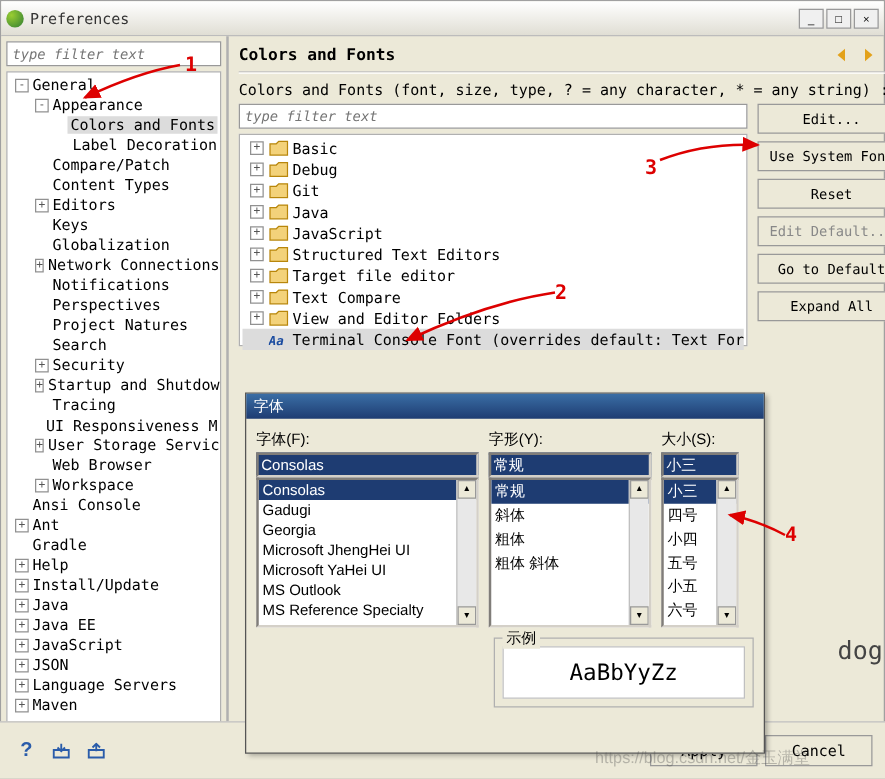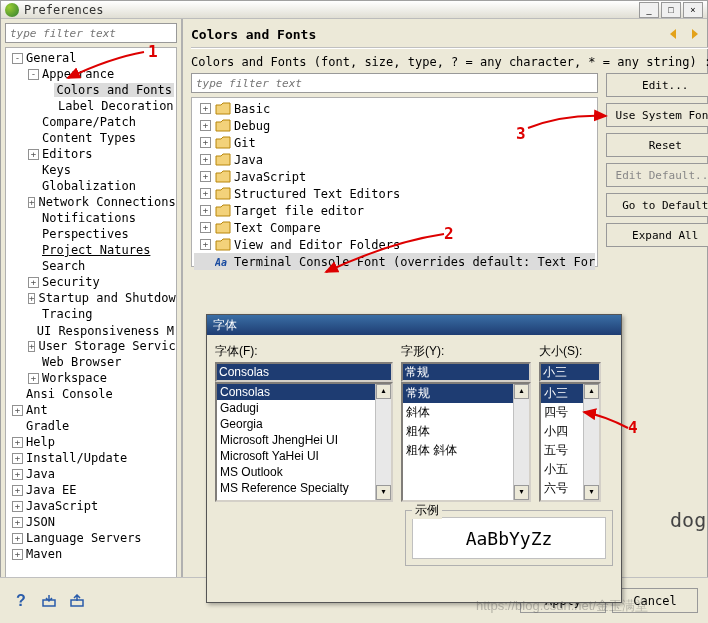--- a/index.html
+++ b/index.html
@@ -1,18 +1,18 @@
 <!DOCTYPE html>
 <html><head>
 <meta charset="utf-8">
 <style>
 * { box-sizing: border-box; margin: 0; padding: 0; }
 body { font-family: "Microsoft Sans Serif", sans-serif; font-size: 11px; background: #ece9d8; width: 708px; height: 623px; overflow: hidden; position: relative; }
 .window { width: 708px; height: 623px; border: 1px solid #a0a0a0; background: #ece9d8; display: flex; flex-direction: column; }
-.titlebar { height: 18px; background: linear-gradient(#fff, #e0ded4); border-bottom: 1px solid #bcbcbc; display: flex; align-items: center; padding: 0 4px; }
+.titlebar { height: 28px; background: linear-gradient(#fff, #e0ded4); border-bottom: 1px solid #bcbcbc; display: flex; align-items: center; padding: 0 4px; }
 .titlebar .tb-icon { width: 14px; height: 14px; background: radial-gradient(circle at 30% 30%, #9acd32, #2e7d32); border-radius: 50%; margin-right: 5px; }
 .titlebar .tb-text { font-family: Consolas, monospace; font-size: 12px; color: #333; }
 .titlebar .spacer { flex: 1; }
 .titlebar .win-btn { width: 20px; height: 16px; border: 1px solid #999; background: #f0f0f0; margin-left: 2px; font-size: 9px; line-height: 14px; text-align: center; cursor: pointer; }
 .body-row { flex: 1; display: flex; }
 .left-panel { width: 182px; border-right: 2px solid #b0b0b0; display: flex; flex-direction: column; background: #ece9d8; }
 .filter-box { margin: 4px; }
 .filter-box input { width: 100%; height: 20px; border: 1px solid #999; padding: 0 4px; font-family: Consolas, monospace; font-size: 11px; color: #888; font-style: italic; }
 .tree { flex: 1; background: #fff; border: 1px solid #b0b0b0; margin: 0 4px 4px 4px; overflow: hidden; font-family: Consolas, monospace; font-size: 12px; position: relative; }
 .tree-inner { padding: 2px; white-space: nowrap; }
@@ -40,21 +40,21 @@
 .cf-row.selected { background: #dcdcdc; }
 .btn { width: 100%; height: 24px; border: 1px solid #999; background: #ece9d8; font-family: Consolas, monospace; font-size: 11px; margin-bottom: 6px; cursor: pointer; }
 .btn:disabled { color: #888; }
 .footer { position: absolute; bottom: 0; left: 0; right: 0; height: 46px; border-top: 1px solid #c0c0c0; background: #ece9d8; display: flex; align-items: center; padding: 0 10px; }
 .footer .icon-btn { width: 22px; height: 22px; margin-right: 6px; display: flex; align-items: center; justify-content: center; cursor: pointer; }
 .footer .sp { flex: 1; }
 .footer .btn2 { width: 86px; height: 25px; border: 1px solid #999; background: #ece9d8; font-family: Consolas, monospace; font-size: 12px; margin-left: 6px; cursor: pointer; }
 .sample-dog { position: absolute; right: 14px; bottom: 90px; font-family: Consolas, monospace; font-size: 20px; color: #444; }
 
 
-.font-dialog { position: absolute; left: 206px; top: 314px; width: 416px; height: 289px; border: 1px solid #555; background: #ece9d8; box-shadow: 2px 2px 4px rgba(0,0,0,0.3); }
+.font-dialog { position: absolute; left: 196px; top: 314px; width: 416px; height: 289px; border: 1px solid #555; background: #ece9d8; box-shadow: 2px 2px 4px rgba(0,0,0,0.3); }
 .font-dialog .fd-title { height: 20px; background: linear-gradient(#3a6ea5, #1e3c72); color: #fff; font-size: 12px; padding: 2px 6px; font-family: sans-serif; }
 .font-dialog .fd-body { padding: 8px; }
 .fd-cols { display: flex; gap: 8px; }
 .fd-col { display: flex; flex-direction: column; }
 .fd-col label { font-size: 12px; margin-bottom: 2px; }
 .fd-col input { border: 2px inset #d4d0c8; height: 20px; padding: 0 2px; font-size: 12px; background: #1e3c72; color: #fff; }
 .fd-col .listbox { border: 2px inset #d4d0c8; background: #fff; height: 120px; overflow: hidden; font-size: 12px; position: relative; }
 .fd-col .listbox .item { padding: 1px 3px; white-space: nowrap; cursor: pointer; }
 .fd-col .listbox .item.sel { background: #1e3c72; color: #fff; }
 .fd-col .scrollbar { position: absolute; right: 0; top: 0; bottom: 0; width: 16px; background: #e8e8e8; border-left: 1px solid #c0c0c0; }
@@ -130,21 +130,21 @@
               <span class="lbl">Network Connections</span>
             </div>
             <div class="tree-row" style="padding-left: 20px;">
               <span class="no-exp"></span>
               <span class="lbl">Notifications</span>
             </div>
             <div class="tree-row" style="padding-left: 20px;">
               <span class="no-exp"></span>
               <span class="lbl">Perspectives</span>
             </div>
-            <div class="tree-row" style="padding-left: 20px; text-decoration: underline;">
+            <div class="tree-row" style="padding-left: 20px;">
               <span class="no-exp"></span>
               <span class="lbl">Project Natures</span>
             </div>
             <div class="tree-row" style="padding-left: 20px;">
               <span class="no-exp"></span>
               <span class="lbl">Search</span>
             </div>
             <div class="tree-row" style="padding-left: 20px;">
               <span class="exp">+</span>
               <span class="lbl">Security</span>

